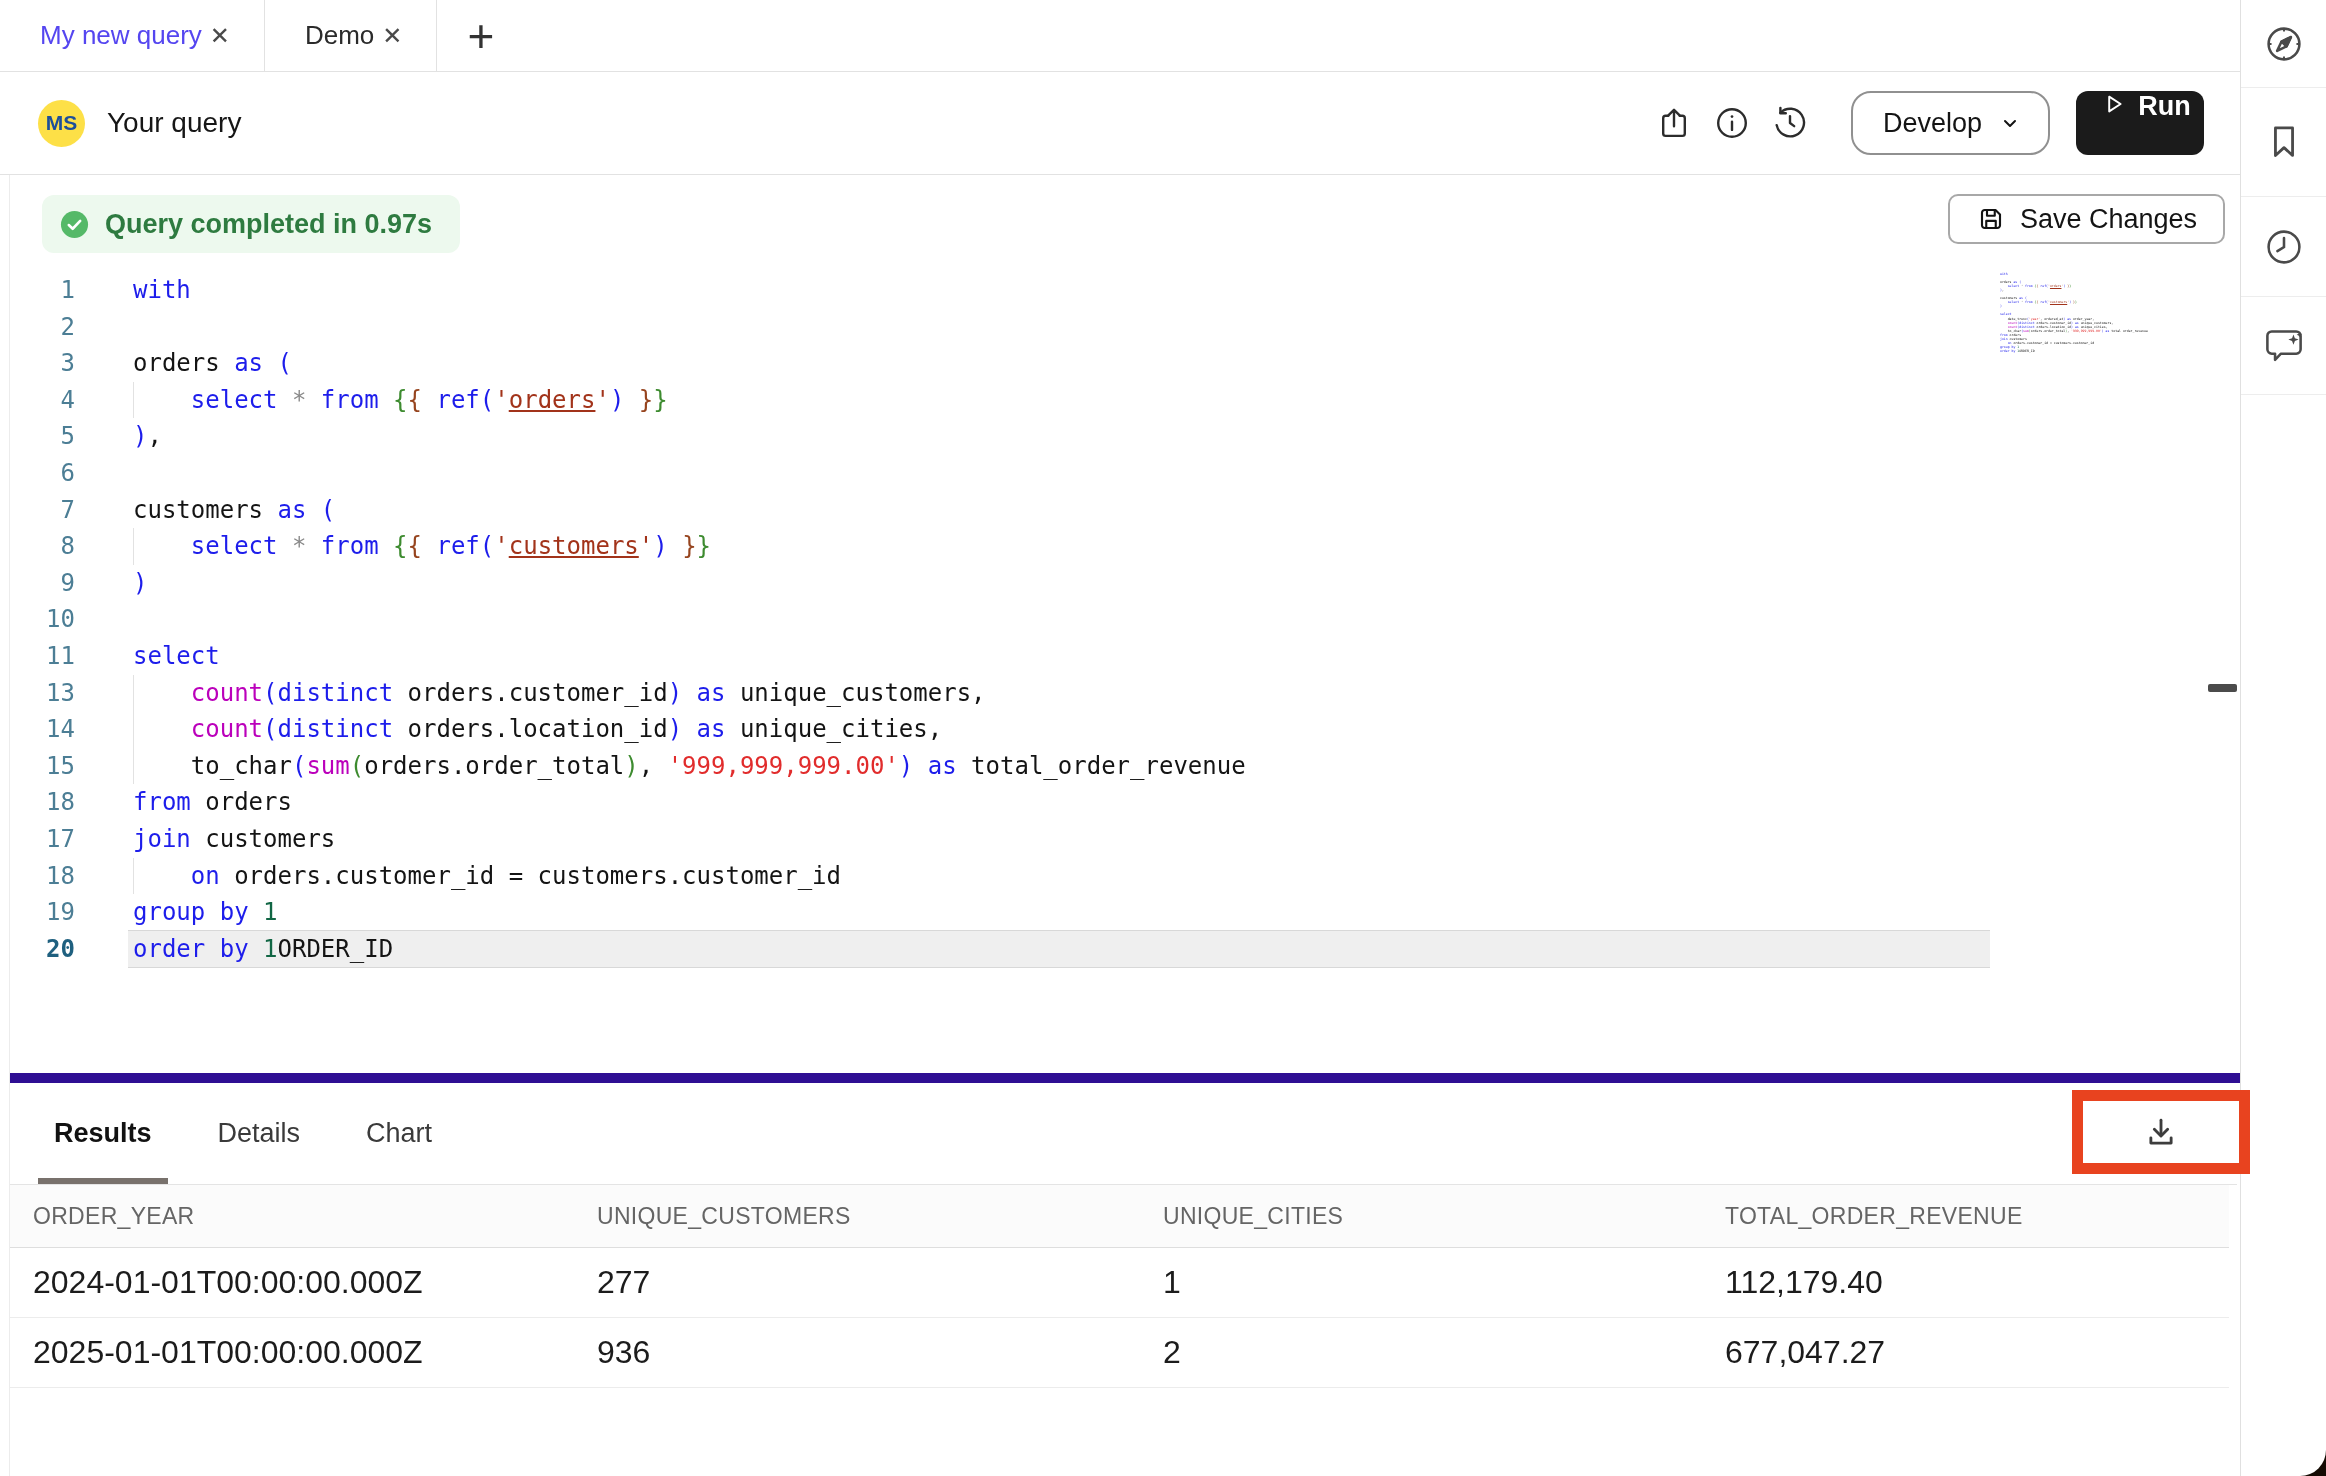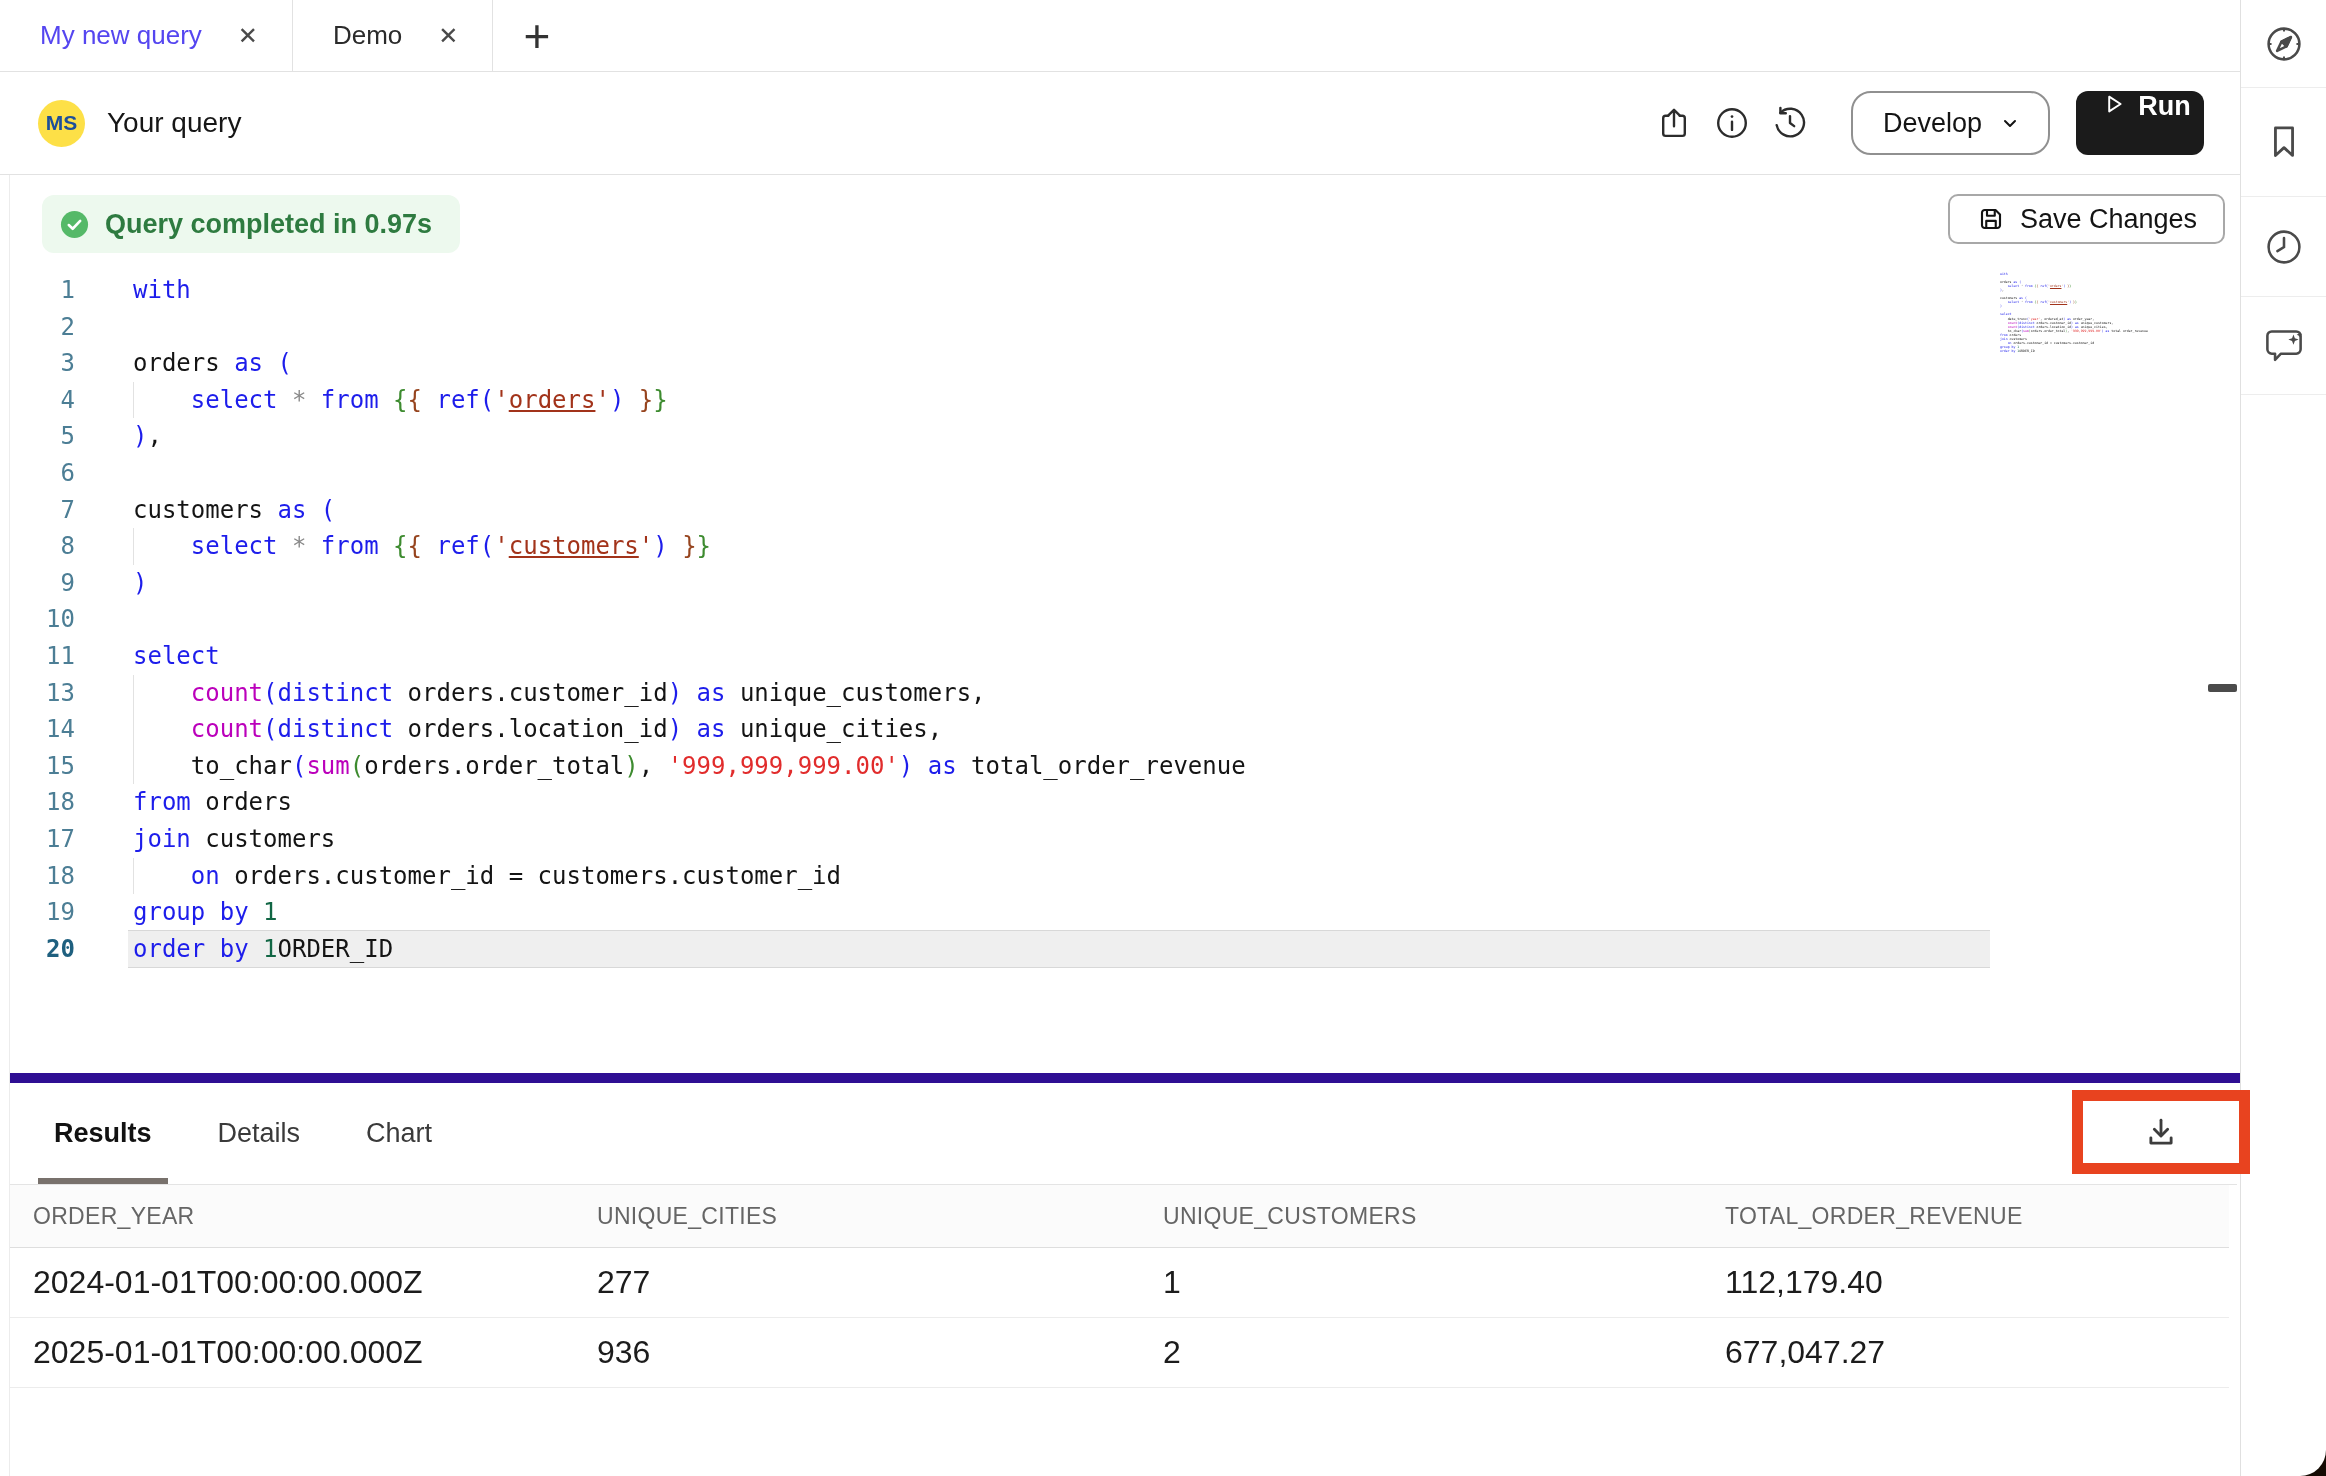--- a/index.html
+++ b/index.html
@@ -1,21 +1,21 @@
 <!DOCTYPE html>
 <html><head>
 <meta charset="utf-8">
 <style>
   * { margin:0; padding:0; box-sizing:border-box; }
   html,body { width:2326px; height:1476px; }
   body { font-family:"Liberation Sans", sans-serif; background:#fff; position:relative; overflow:hidden; color:#1a1a1a; }
 
   
   .tabbar { position:absolute; top:0; left:0; right:86px; height:72px; border-bottom:1px solid #e2e2e2; display:flex; align-items:stretch; background:#fff; }
-  .tab { display:flex; align-items:center; gap:36px; padding:0 34px 0 40px; border-right:1px solid #e2e2e2; font-size:26px; color:#2b2b2b; cursor:default; }
+  .tab { display:flex; align-items:center; gap:8px; padding:0 34px 0 40px; border-right:1px solid #e2e2e2; font-size:26px; color:#2b2b2b; cursor:default; }
   .tab.active .tab-label { color:#5546f0; }
   .tab-close { font-size:24px; color:#4a4a4a; line-height:1; }
   .newtab { display:flex; align-items:center; padding:0 30px; font-size:46px; font-weight:300; color:#333; }
 
   
   .toolbar { position:absolute; top:72px; left:0; right:86px; height:103px; border-bottom:1px solid #e2e2e2; display:flex; align-items:center; background:#fff; }
   .avatar { margin-left:38px; width:47px; height:47px; border-radius:50%; background:#fde047; color:#1d4f9a; font-weight:bold; font-size:21px; display:flex; align-items:center; justify-content:center; flex:none; }
   .q-title { margin-left:22px; font-size:28px; color:#161616; font-weight:500; }
   .toolbar-right { margin-left:auto; display:flex; align-items:center; }
   .icon-btn { width:58px; height:58px; display:flex; align-items:center; justify-content:center; }
@@ -270,22 +270,22 @@
       <path d="M12 4.5 V14"></path>
       <path d="M7.8 10.3 L12 14.5 L16.2 10.3"></path>
       <path d="M5.6 15.7 V19 H18.4 V15.7"></path>
     </svg>
   </button>
 </div>
 
 <div class="results-table">
   <div class="t-head" id="table-head">
       <div>ORDER_YEAR</div>
+      <div>UNIQUE_CUSTOMERS</div>
       <div>UNIQUE_CITIES</div>
-      <div>UNIQUE_CUSTOMERS</div>
       <div>TOTAL_ORDER_REVENUE</div>
     </div>
   <div id="table-body">
       <div class="t-row">
         <div>2024-01-01T00:00:00.000Z</div>
         <div>277</div>
         <div>1</div>
         <div>112,179.40</div>
       </div>
       <div class="t-row">

